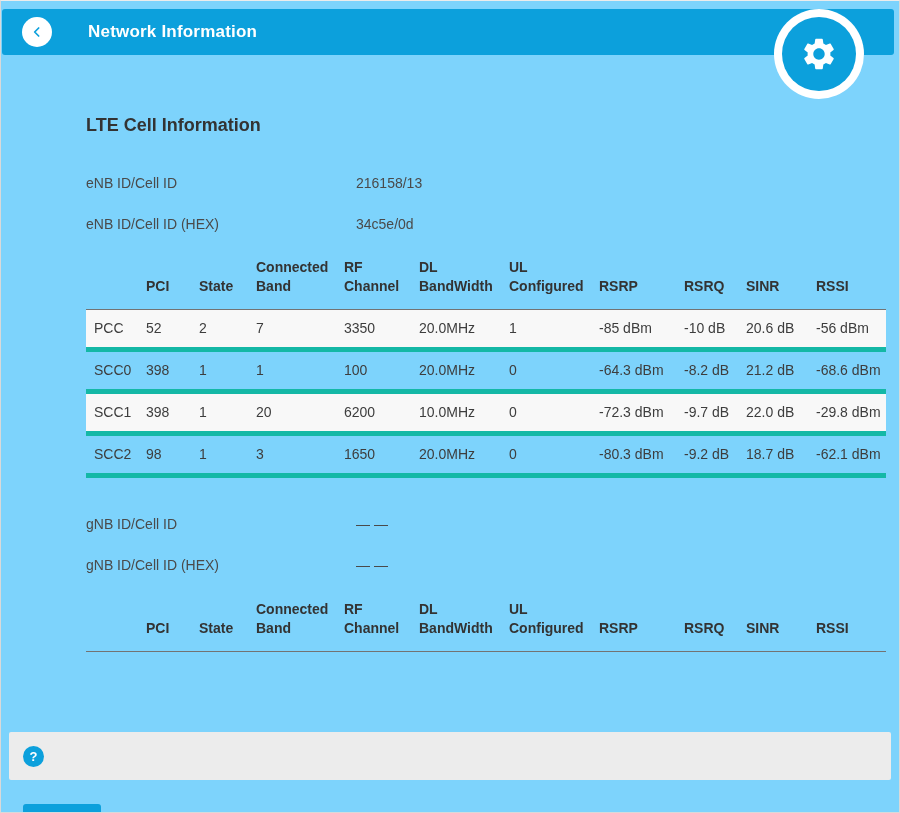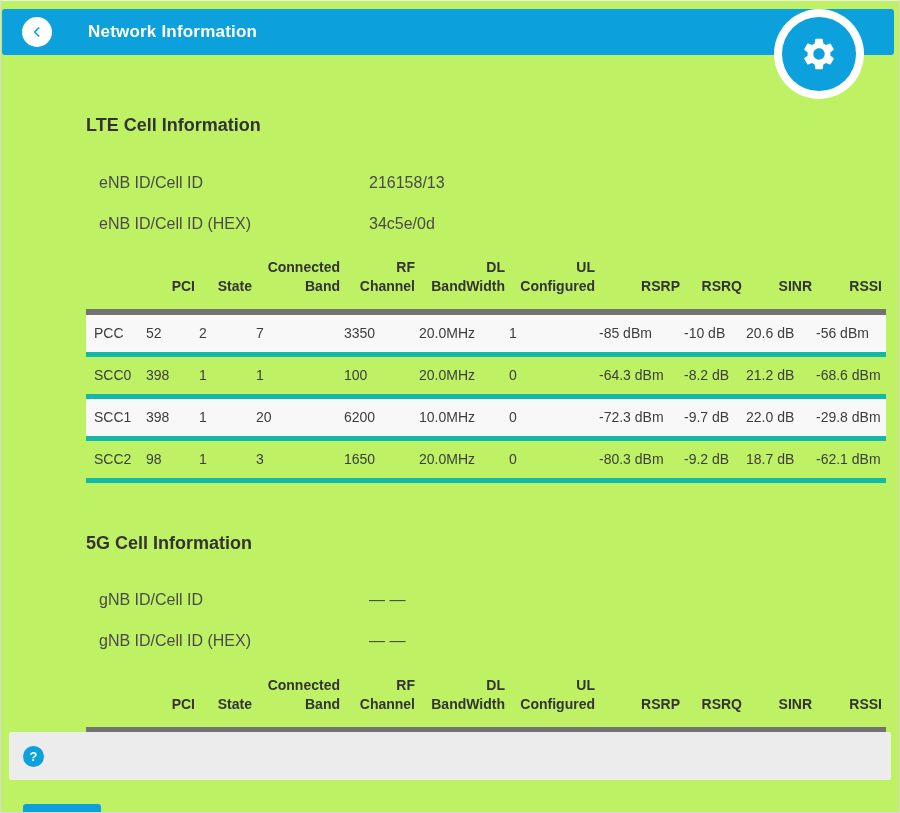--- a/index.html
+++ b/index.html
@@ -5,21 +5,21 @@
   * { box-sizing: border-box; margin: 0; padding: 0; }
   html, body { background: #fff; }
   body {
     width: 900px; height: 813px;
     font-family: "Liberation Sans", sans-serif;
     position: relative;
     overflow: hidden;
   }
   .page {
     position: absolute; inset: 0;
-    background: #bef264;
+    background: #7dd3fc;
     border: 1px solid #d9d9d9;
     border-top-color: #ececec;
     overflow: hidden;
   }
   
   .header {
     position: absolute; top: 8px; left: 1px; right: 5px; height: 46px;
     background: var(--accent, #0ca0dc);
     border-radius: 3px;
     display: flex; align-items: center;
@@ -53,35 +53,35 @@
     padding: 8px 15px 0 85px;
   }
   .section-heading {
     font-size: 18px; font-weight: bold; color: #333;
   }
   .heading-lte { margin-top: 52px; }
   .heading-nr  { margin-top: 50px; }
   .fields { margin-top: 26px; }
   .field-row {
     display: flex; align-items: center; height: 41px;
-    font-size: 16px; color: #4a4a4a; margin-left: 13px;
+    font-size: 14px; color: #4a4a4a;
   }
   .field-label { width: 270px; flex: 0 0 auto; }
   .field-value { color: #4a4a4a; }
   
   table {
     width: 100%; border-collapse: collapse; table-layout: fixed;
     margin-top: 8px;
   }
   th {
-    text-align: right; vertical-align: bottom;
+    text-align: left; vertical-align: bottom;
     font-size: 14px; font-weight: bold; color: #333;
     padding: 6px 4px 13px 0;
     white-space: pre-line;
-    border-bottom: 6px solid #737373;
+    border-bottom: 1px solid #737373;
     line-height: 1.35;
   }
   td {
     font-size: 14px; color: #3d3d3d;
     padding: 10px 4px 10px 0;
     border-bottom: 5px solid #14b8a6;
     line-height: 17px;
     overflow: hidden; white-space: nowrap;
   }
   th:first-child, td:first-child { padding-left: 8px; }
@@ -228,21 +228,20 @@
             <td>20.0MHz</td>
             <td>0</td>
             <td>-80.3 dBm</td>
             <td>-9.2 dB</td>
             <td>18.7 dB</td>
             <td>-62.1 dBm</td>
           </tr>
         </tbody>
     </table>
 
-    <div class="section-heading heading-nr">5G Cell Information</div>
 
     <div class="fields">
       <div class="field-row">
         <span class="field-label">gNB ID/Cell ID</span>
         <span class="field-value">—  —</span>
       </div>
       <div class="field-row">
         <span class="field-label">gNB ID/Cell ID (HEX)</span>
         <span class="field-value">—  —</span>
       </div>

